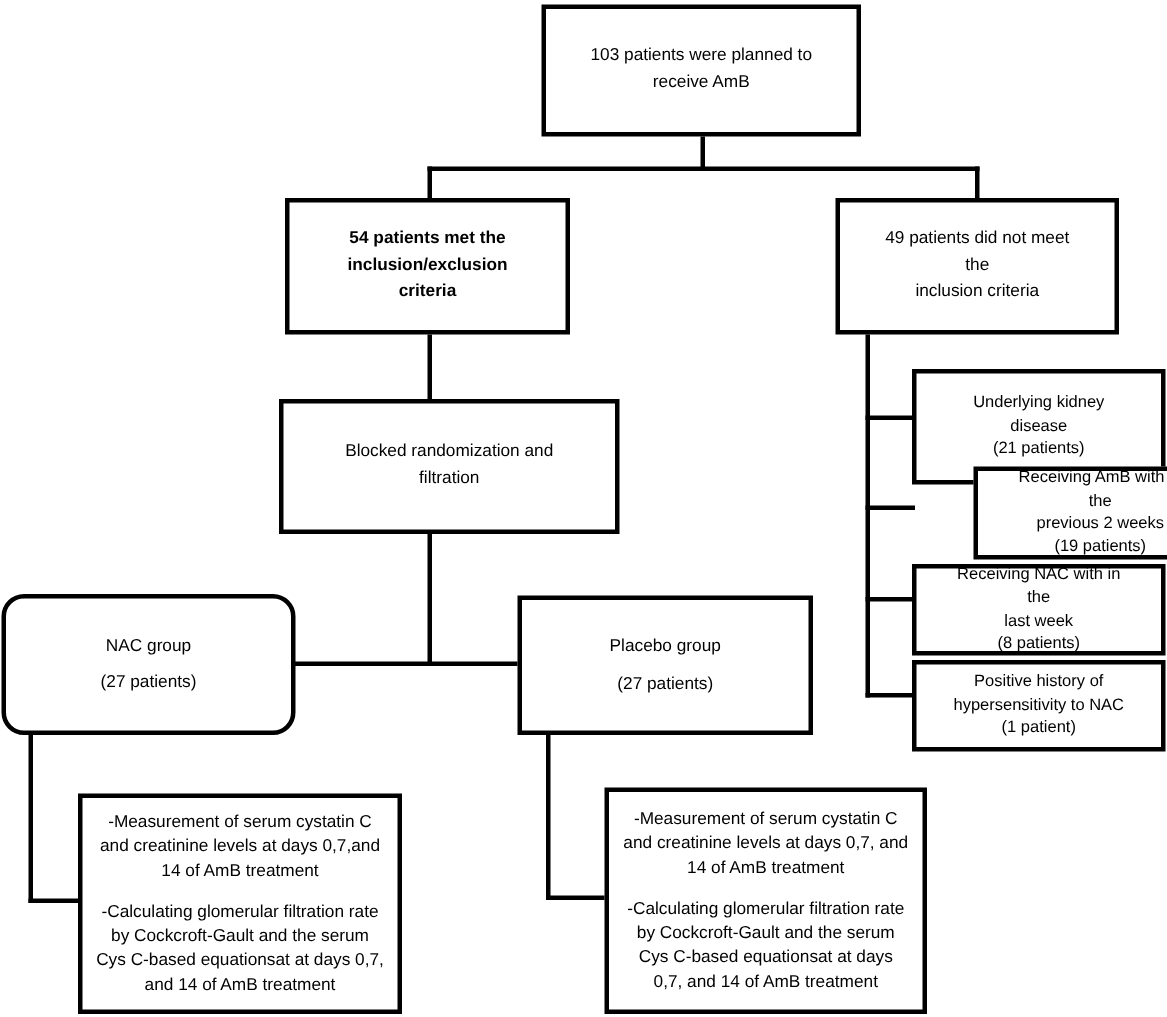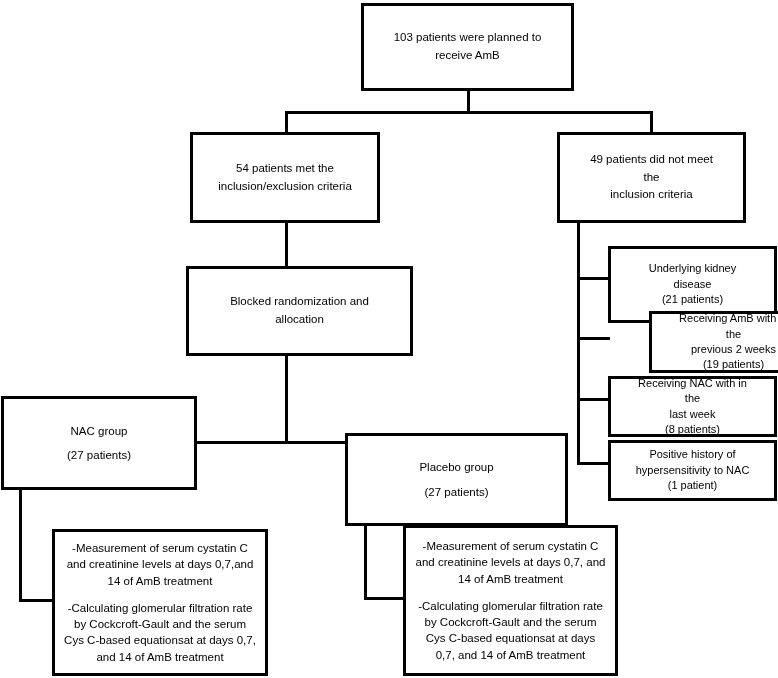--- a/index.html
+++ b/index.html
@@ -73,21 +73,21 @@
   <div class="ln ln-v" style="left:364px; top:489px; width:3px; height:111px;"></div>
   <div class="ln ln-h" style="left:364px; top:597px; width:42px; height:3px;"></div>
 
   <div class="box box-lg" style="left:361px; top:3px; width:213px; height:88px;">
     <div class="inner">
       <div>103 patients were planned to</div>
       <div>receive AmB</div>
     </div>
   </div>
 
-  <div class="box box-lg" style="left:190px; top:132px; width:190px; height:91px;">
+  <div class="box box-lg" style="left:190px; top:132px; width:190px; height:91px;font-weight:bold;">
     <div class="inner">
       <div>54 patients met the</div>
       <div>inclusion/exclusion criteria</div>
     </div>
   </div>
 
   <div class="box box-lg" style="left:557px; top:132px; width:189px; height:91px;">
     <div class="inner">
       <div>49 patients did not meet the</div>
       <div>inclusion criteria</div>
@@ -121,32 +121,32 @@
     <div class="inner">
       <div>Positive history of</div>
       <div>hypersensitivity to NAC</div>
       <div>(1 patient)</div>
     </div>
   </div>
 
   <div class="box box-lg" style="left:186px; top:266px; width:227px; height:90px;">
     <div class="inner">
       <div>Blocked randomization and</div>
-      <div>allocation</div>
+      <div>filtration</div>
     </div>
   </div>
 
-  <div class="box box-lg" style="left:1px; top:396px; width:196px; height:94px; line-height:2.1;">
+  <div class="box box-lg" style="left:1px; top:396px; width:196px; height:94px; line-height:2.1;border-radius:15px;">
     <div class="inner">
       <div>NAC group</div>
       <div>(27 patients)</div>
     </div>
   </div>
 
-  <div class="box box-lg" style="left:345px; top:397px; width:223px; height:93px; line-height:2.1;margin-top:36px;">
+  <div class="box box-lg" style="left:345px; top:397px; width:197px; height:93px; line-height:2.1;">
     <div class="inner">
       <div>Placebo group</div>
       <div>(27 patients)</div>
     </div>
   </div>
 
   <div class="box box-detail" style="left:52px; top:529px; width:216px; height:147px;">
     <div class="inner" style="padding:0 9px;">
       <p>-Measurement of serum cystatin C and creatinine levels at days 0,7,and 14 of AmB treatment</p>
       <p>-Calculating glomerular filtration rate by Cockcroft-Gault and the serum Cys C-based equationsat at days 0,7, and 14 of AmB treatment</p>

